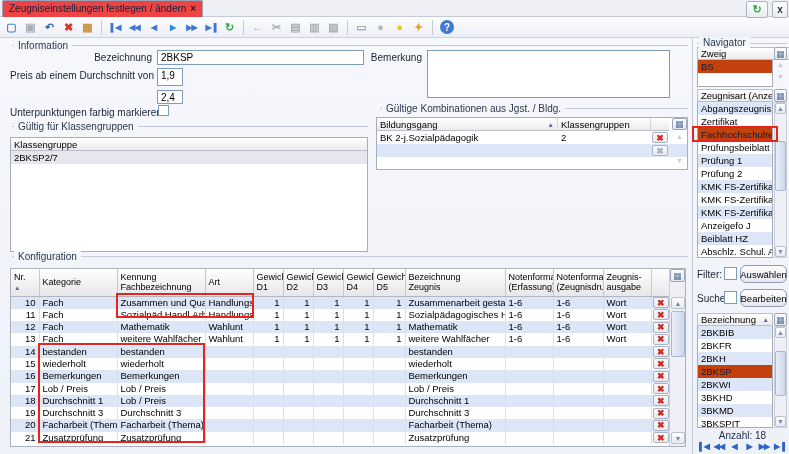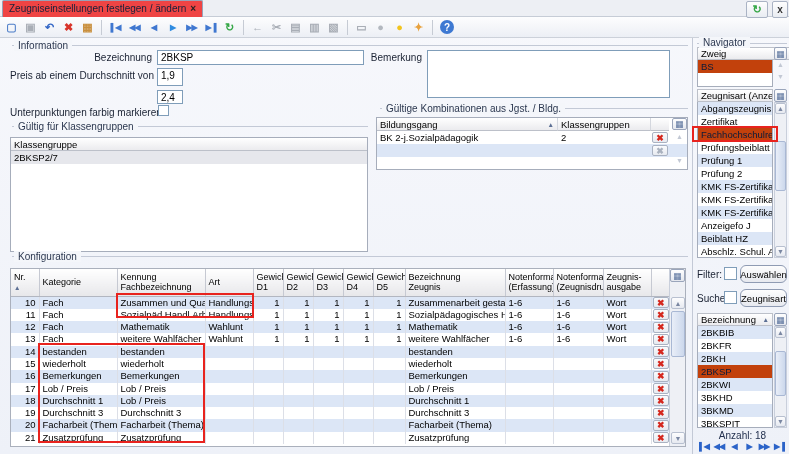--- a/index.html
+++ b/index.html
@@ -478,21 +478,21 @@
     <div class="sbthumb" style="left:0px;top:38px;width:11px;height:50px;"></div>
     <div class="sbarrow" style="left:0px;top:143px;width:11px;height:11px;">▼</div>
   </div>
 
   <div class="flabel" style="left:697px;top:269px;">Filter:</div>
   <div class="tbox" style="left:724px;top:267px;width:13px;height:13px;"></div>
   <div class="btn" style="left:740px;top:265px;width:47px;height:18px;">Auswählen</div>
 
   <div class="flabel" style="left:697px;top:293px;">Suche:</div>
   <div class="tbox" style="left:724px;top:291px;width:13px;height:13px;"></div>
-  <div class="btn" style="left:740px;top:289px;width:47px;height:18px;">Zeugnisart</div>
+  <div class="btn" style="left:740px;top:289px;width:47px;height:18px;">Bearbeiten</div>
 
   <div class="lhdr" style="position:absolute;left:697px;top:313px;width:76px;height:13px;border:1px solid #bcc0c9;">
     <span>Bezeichnung</span>
     <span class="sort">▲</span>
   </div>
   <div class="gridbtn" style="left:774px;top:313px;width:13px;height:13px;">
       <span>▦</span>
     </div>
   <div class="panel" style="left:697px;top:326px;width:76px;height:102px;border-top:none;overflow:hidden;">
     <div>

